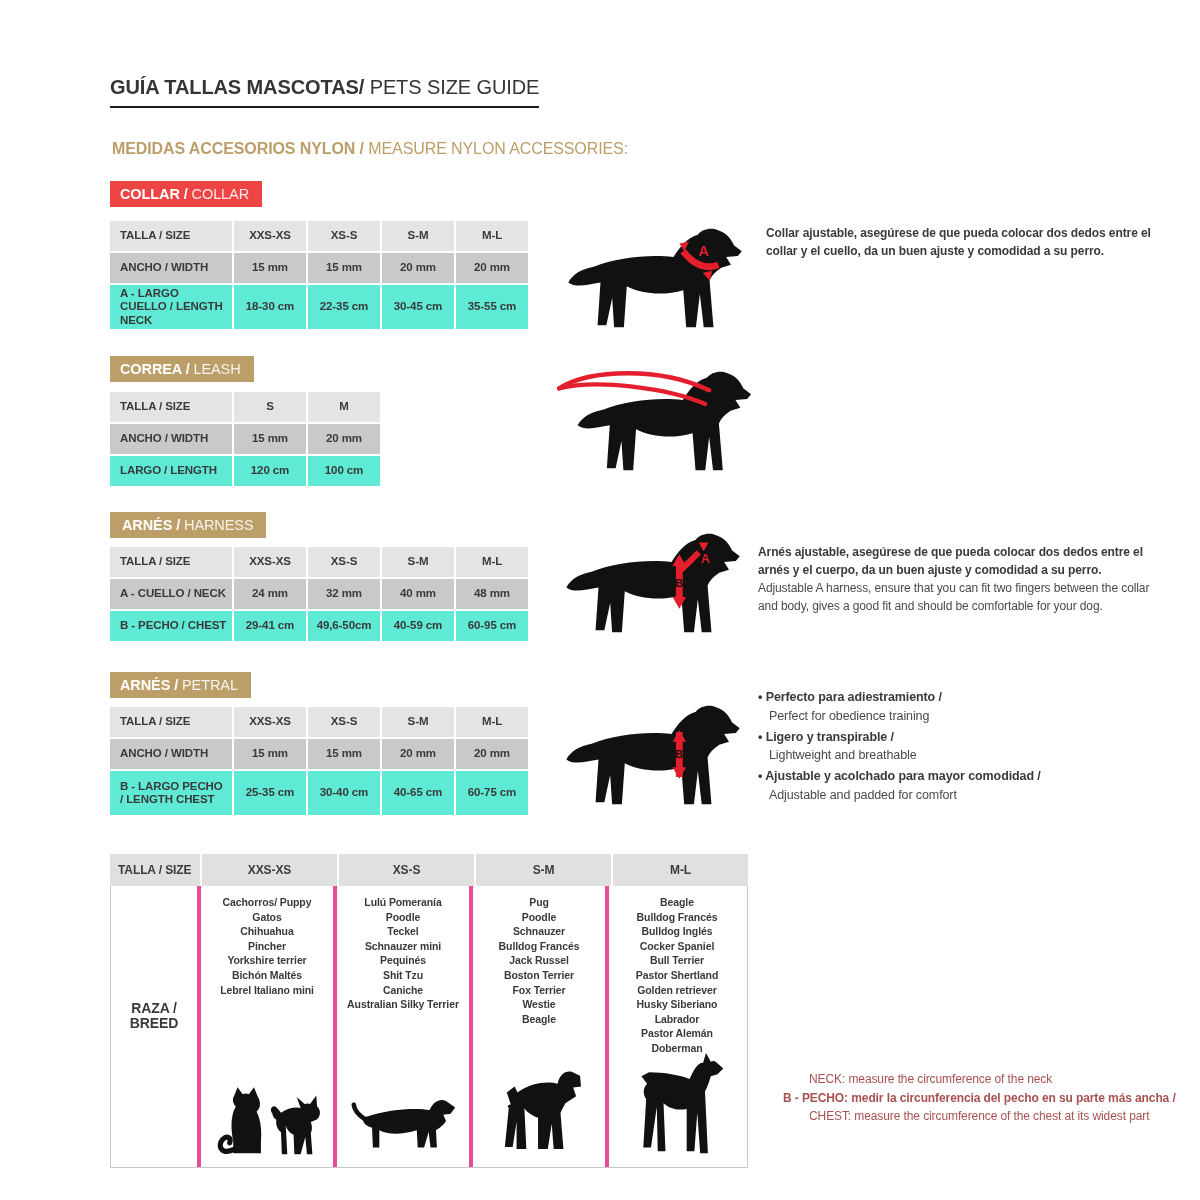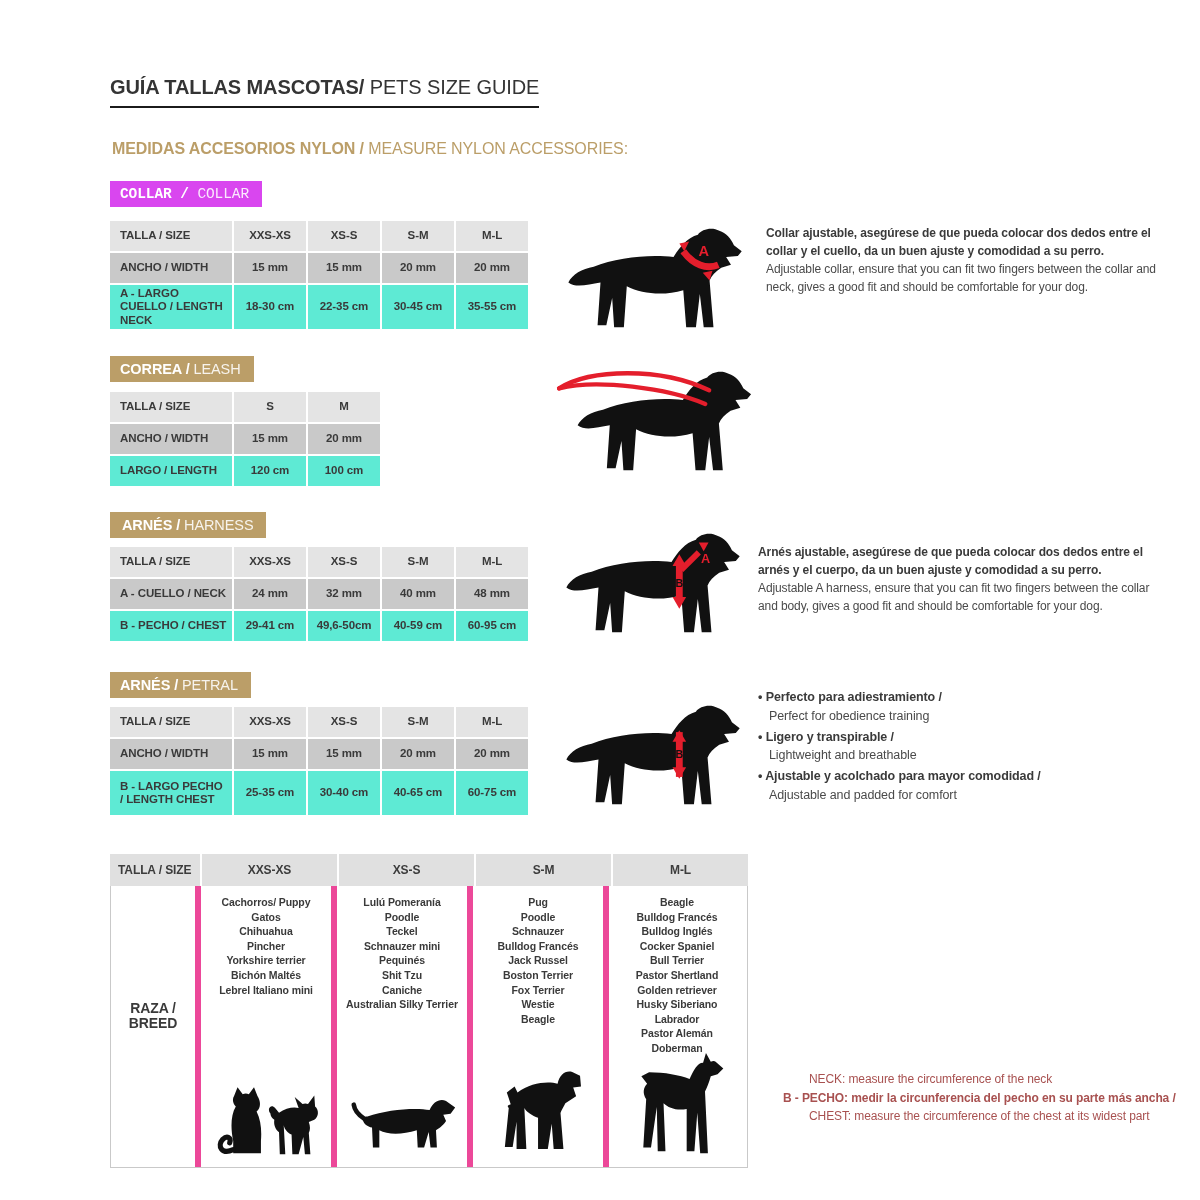--- a/index.html
+++ b/index.html
@@ -40,21 +40,21 @@
   .bullets .row { margin-bottom:2px; }
   .bullets .es { font-weight:700; color:#3a3a3a; }
   .bullets .es:before { content:"• "; }
   .bullets .en { font-weight:400; color:#4a4a4a; padding-left:11px; }
 
   
   .breed-head { display:grid; grid-template-columns:90px 135px 135px 135px 135px; gap:2px; font-size:12px; font-weight:700; }
   .breed-head .cell { background:#e0e0e0; height:32px; display:flex; align-items:center; justify-content:center; }
   .breed-head .cell.first { justify-content:flex-start; padding-left:8px; }
   .breed-body { display:grid; grid-template-columns:90px 136px 136px 136px 136px; border:1px solid #c9c9c9; border-top:none; background:#fff; }
-  .breed-cell { position:relative; border-right:6px solid #ec4899; padding-top:9px; font-size:10.5px; font-weight:700; text-align:center; line-height:14.6px; height:281px; color:#3a3a3a; }
+  .breed-cell { position:relative; border-right:4px solid #ec4899; padding-top:9px; font-size:10.5px; font-weight:700; text-align:center; line-height:14.6px; height:281px; color:#3a3a3a; }
   .breed-cell:last-child { border-right:none; }
   .raza-cell { display:flex; flex-direction:column; align-items:center; justify-content:center; padding-bottom:30px; font-size:14px; }
 
   .sil { position:absolute; }
 
   
   .notes { left:765px; top:1070px; width:430px; font-size:12px; line-height:1.55; }
   .notes .es { font-weight:700; }
   .notes .en { font-weight:400; padding-left:26px; }
 </style>
@@ -72,21 +72,21 @@
   <div class="abs title-wrap">
     <div class="title">
       <span class="b">GUÍA TALLAS MASCOTAS/</span><span class="l"> PETS SIZE GUIDE</span>
     </div>
   </div>
   <div class="abs subtitle" style="color:#bb9e68;">
     <span class="b">MEDIDAS ACCESORIOS NYLON /</span><span class="l"> MEASURE NYLON ACCESSORIES:</span>
   </div>
 
   <div class="abs" style="left:92px; top:181px;">
-    <div class="badge" style="background:#d946ef;font-family:Liberation Mono, monospace;">
+    <div class="badge" style="background:#ef4444;">
       <span class="b">COLLAR / </span><span class="l">COLLAR</span>
     </div>
   </div>
 
   <div class="abs spec-table" style="left:92px; top:221px; grid-template-columns:122px 72px 72px 72px 72px; grid-template-rows:30px 30px 44px;">
     <div class="cell lab bg-head">TALLA / SIZE</div>
     <div class="cell bg-head">XXS-XS</div>
     <div class="cell bg-head">XS-S</div>
     <div class="cell bg-head">S-M</div>
     <div class="cell bg-head">M-L</div>
@@ -107,21 +107,20 @@
   <svg class="abs" style="left:540px; top:222px;" width="196" height="112" viewBox="0 0 200 115">
     <use href="#dogshape" fill="#111111"></use>
     <path d="M128,30 C138,44 152,49 164,44" stroke="#e41e2c" stroke-width="7" fill="none"></path>
     <polygon points="124,22 134,20 129,30" fill="#e41e2c"></polygon>
     <polygon points="148,52 158,50 155,60" fill="#e41e2c"></polygon>
     <text x="149" y="35" font-size="15" font-weight="bold" fill="#e41e2c" text-anchor="middle" font-family="Liberation Sans, sans-serif">A</text>
   </svg>
 
   <div class="abs desc" style="left:748px; top:224px;">
     <div class="es">Collar ajustable, asegúrese de que pueda colocar dos dedos entre el collar y el cuello, da un buen ajuste y comodidad a su perro.</div>
-    <div class="en">Adjustable collar, ensure that you can fit two fingers between the collar and neck, gives a good fit and should be comfortable for your dog.</div>
   </div>
 
   <div class="abs" style="left:92px; top:356px;">
     <div class="badge" style="background:#bb9e68;">
       <span class="b">CORREA / </span><span class="l">LEASH</span>
     </div>
   </div>
 
   <div class="abs spec-table" style="left:92px; top:392px; grid-template-columns:122px 72px 72px; grid-template-rows:30px 30px 30px;">
     <div class="cell lab bg-head">TALLA / SIZE</div>

